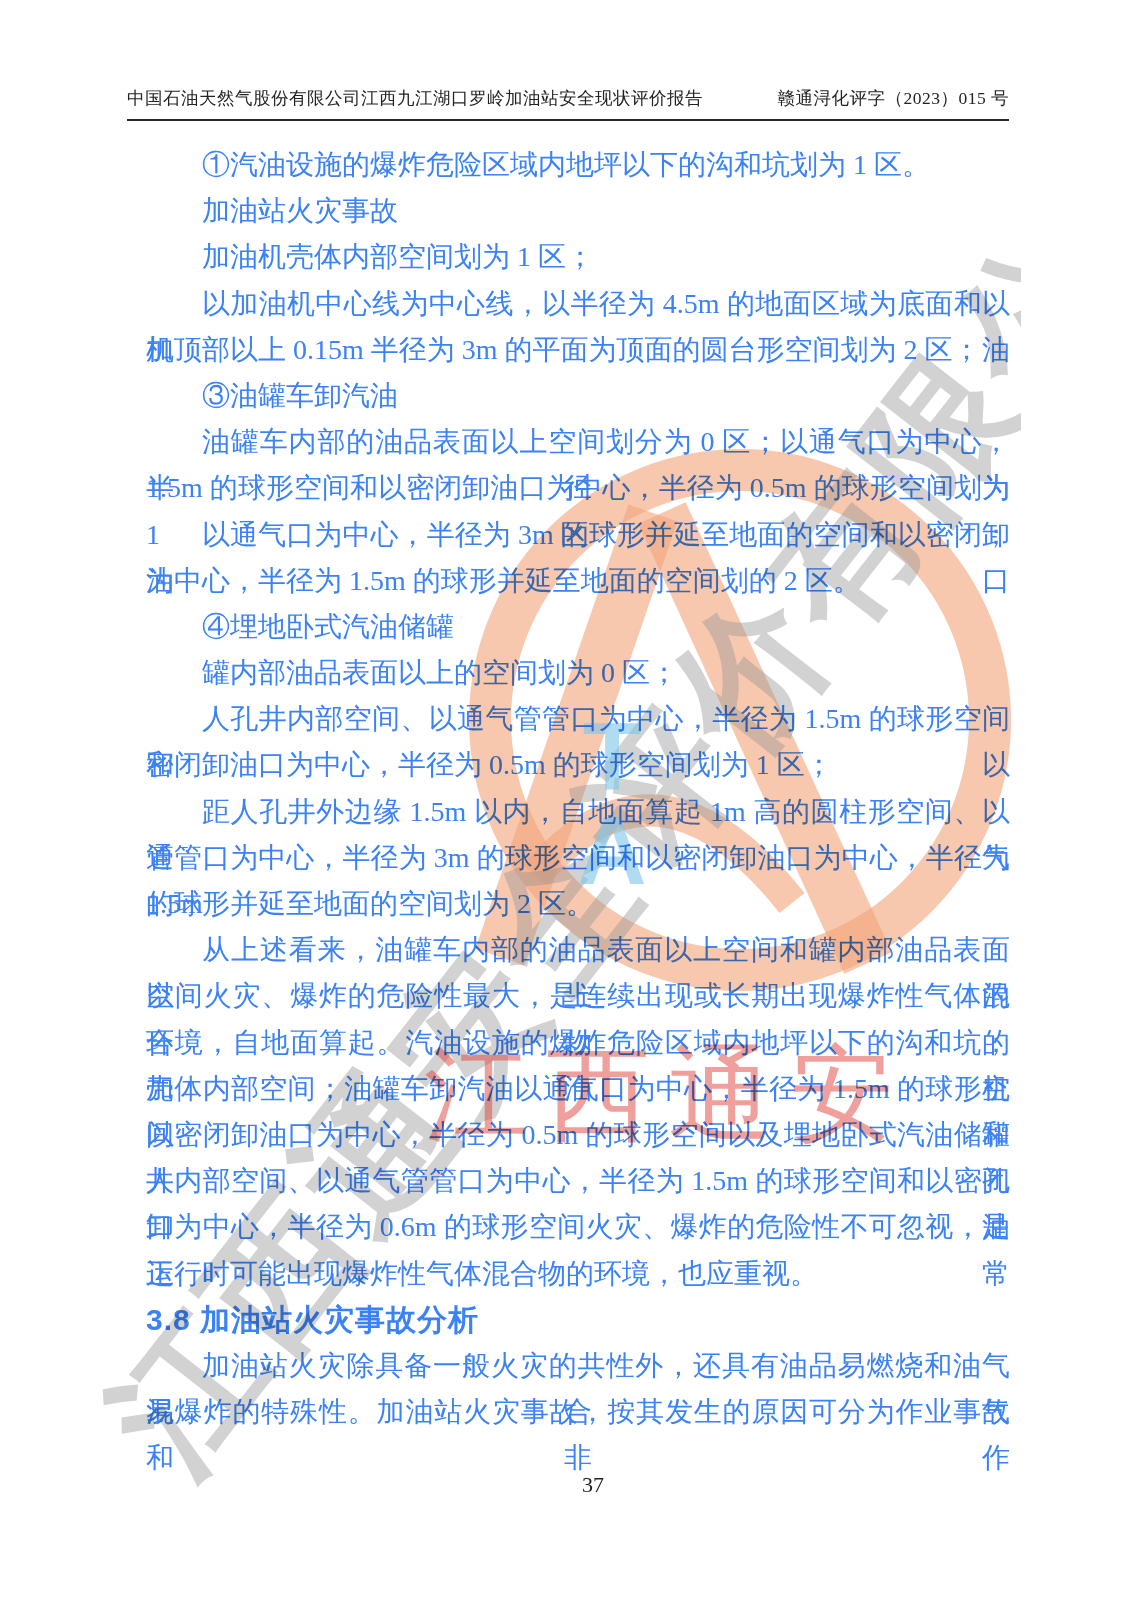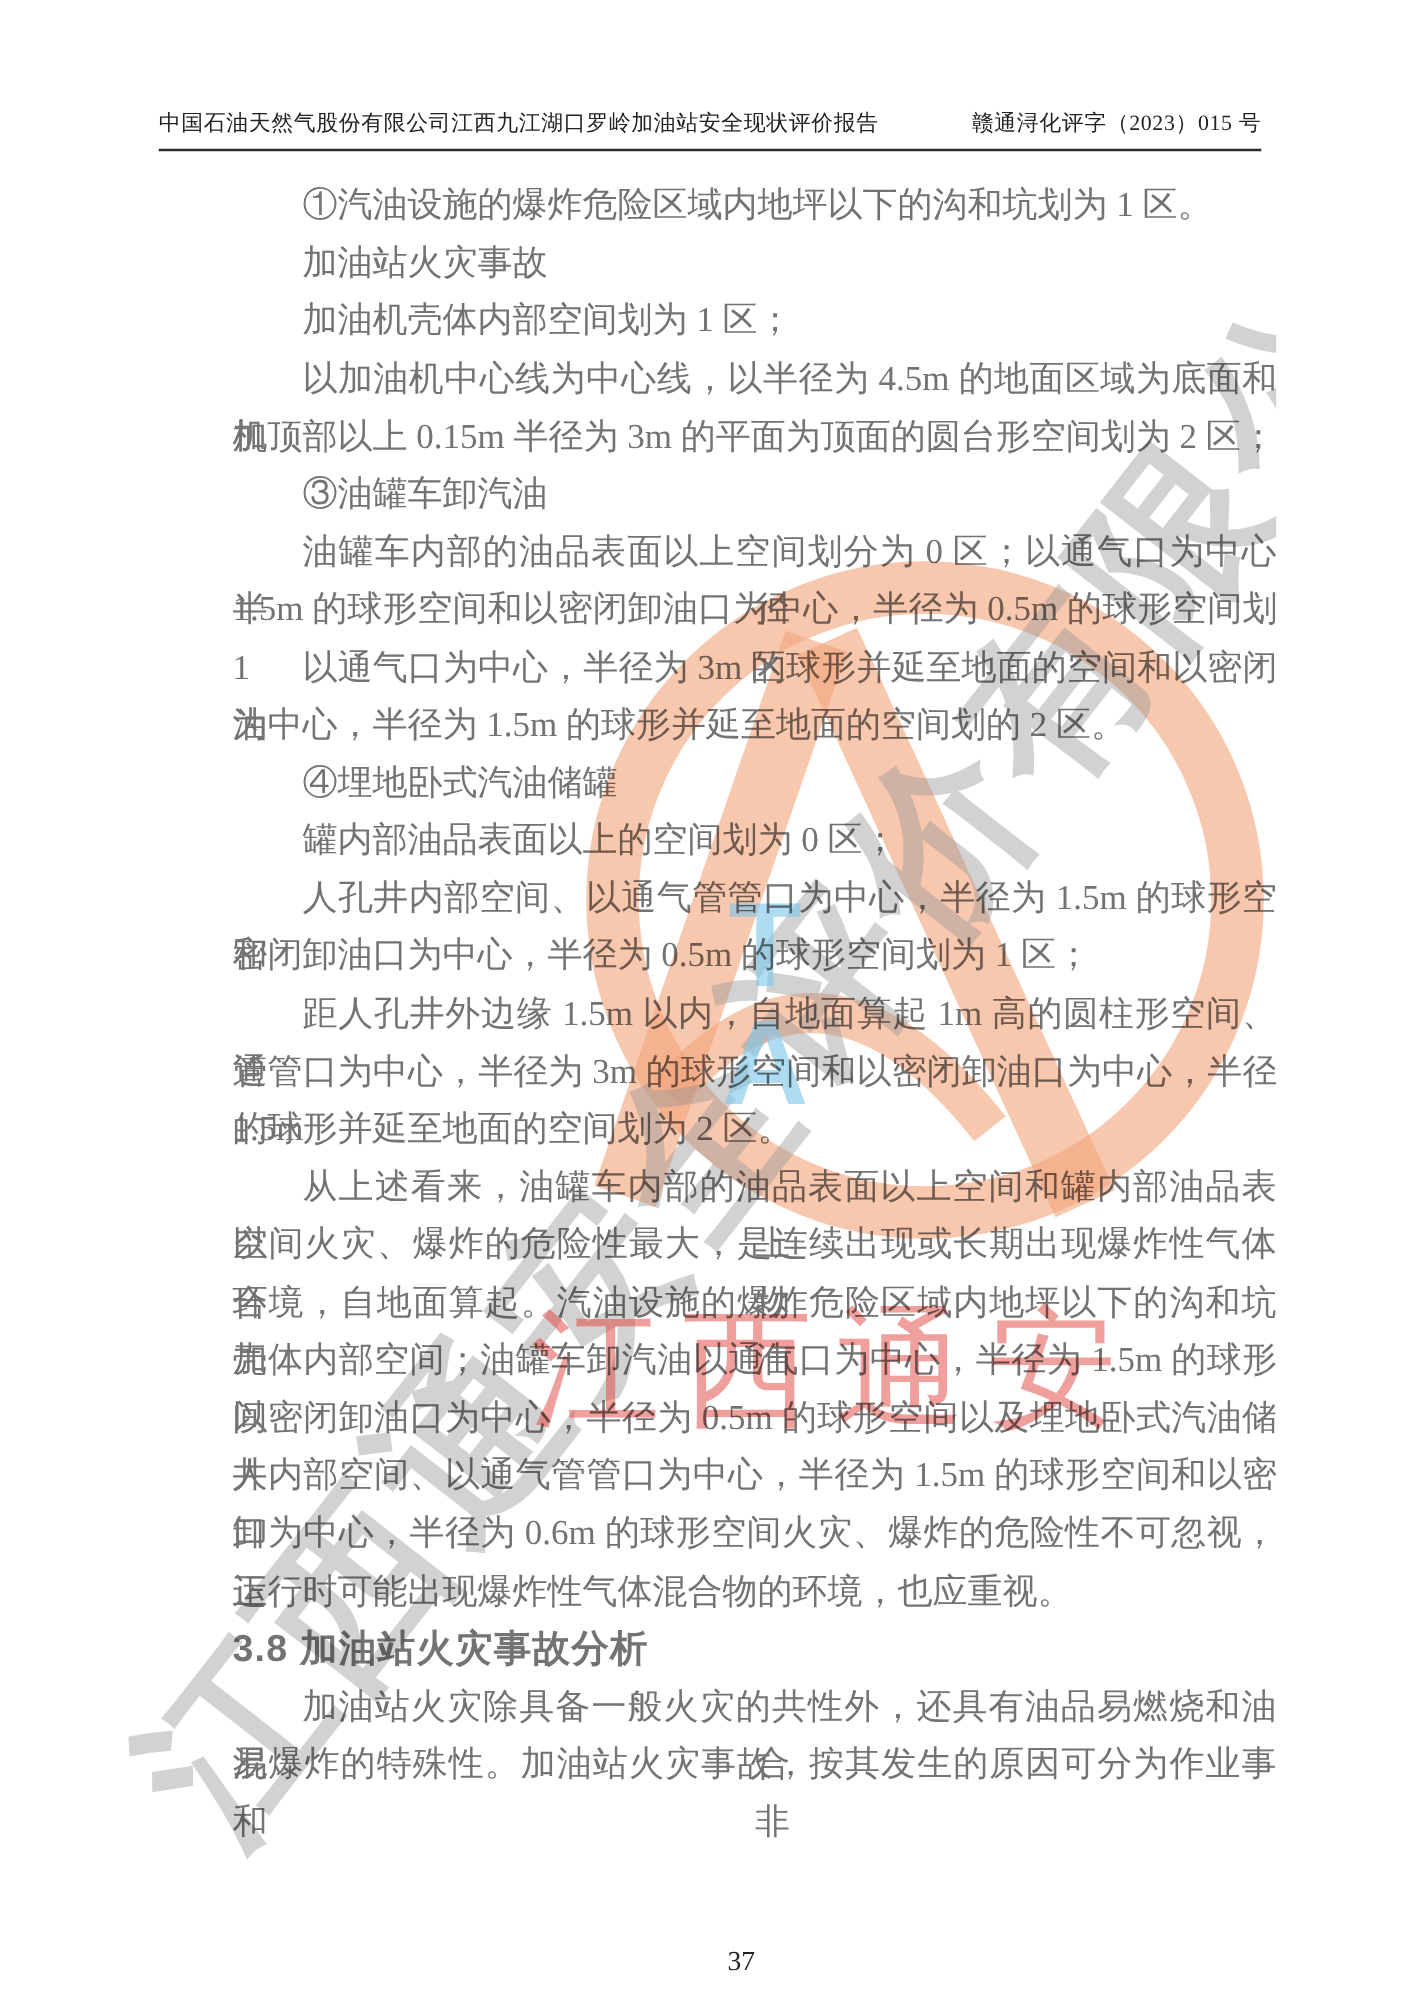--- a/index.html
+++ b/index.html
@@ -19,36 +19,36 @@
     padding-bottom:9px;
     display:flex;justify-content:space-between;align-items:flex-end;
     font-size:17.5px;letter-spacing:0.5px;color:#222;
   }
   .page-header .hl{white-space:nowrap;}
   .page-header .hr{white-space:nowrap;}
 
   
   .content{
     position:absolute;left:146px;top:142px;width:864px;
-    font-size:28px;color:#737373;margin-left:40px;
+    font-size:28px;color:#3b82f6;
   }
   .line{
     height:46.2px;line-height:46.2px;
     white-space:nowrap;
   }
   .line.just{white-space:normal;text-align:justify;text-align-last:justify;}
   .line.indent{text-indent:2em;}
   .line.heading{
     font-weight:bold;font-size:30px;letter-spacing:1px;
     font-family:"Liberation Sans","DejaVu Sans",sans-serif;
   }
 
   
   .page-number{
-    position:absolute;left:0;top:1556px;width:1131px;
+    position:absolute;left:0;top:1472px;width:1131px;
     text-align:center;font-size:22px;color:#222;
     padding-left:55px;box-sizing:border-box;
   }
 
   
   .watermark{
     position:absolute;inset:0;pointer-events:none;
     mix-blend-mode:multiply;
   }
   .wm-logo{position:absolute;left:440px;top:425px;width:600px;height:600px;}

